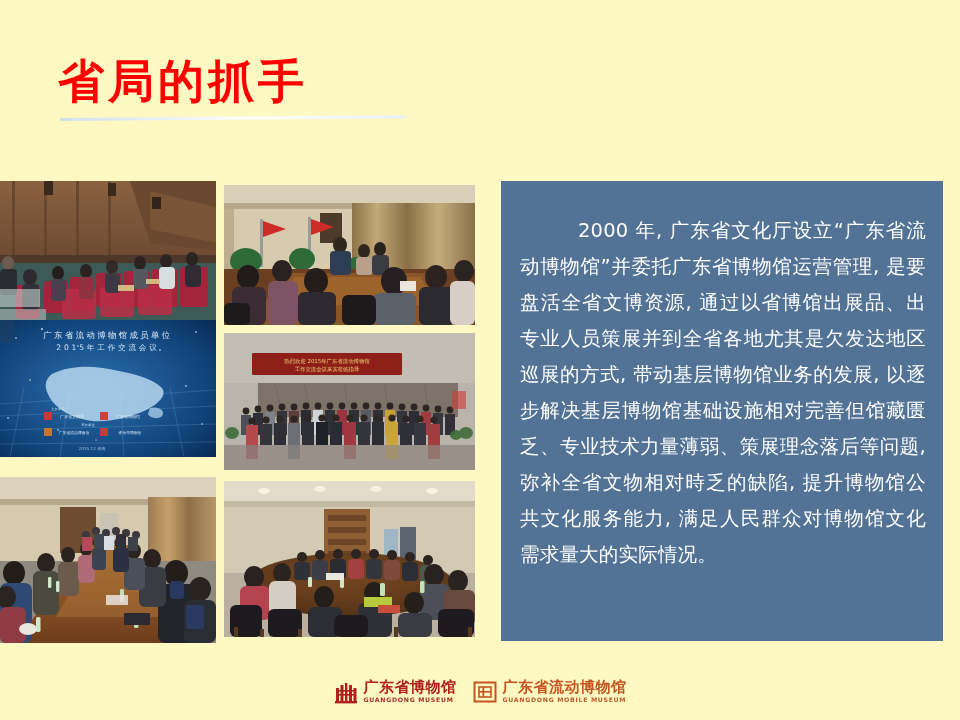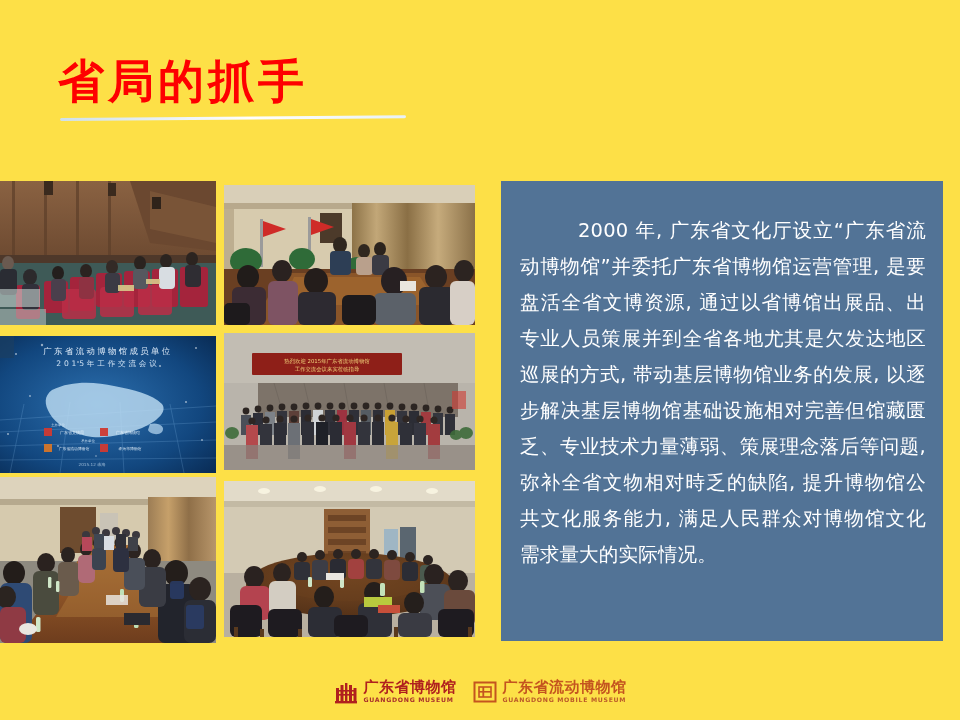--- a/index.html
+++ b/index.html
@@ -3,21 +3,21 @@
 <meta charset="utf-8">
 <title>省局的抓手</title>
 <style>
   html,body{margin:0;padding:0;}
   body{
     width:960px;height:720px;overflow:hidden;
     background:#1d4e71;
     font-family:"DejaVu Sans","Liberation Sans",sans-serif;
     position:relative;
   }
-  .slide{position:absolute;inset:0;background:#fde047;}
+  .slide{position:absolute;inset:0;background:#fef9c3;}
 
   
   .title{
     position:absolute;left:58px;top:56px;
     font-size:46px;font-weight:bold;color:#fe0000;
     letter-spacing:4px;line-height:1.1;
     font-family:"DejaVu Sans","Liberation Sans",sans-serif;
     white-space:nowrap;
   }
   .title-rule{
@@ -34,21 +34,21 @@
   .photo{
     position:absolute;overflow:hidden;background:#223;
   }
   .ph-r1{top:0;height:144px;}
   .ph-r2{top:152px;height:136px;}
   .ph-r3{top:296px;height:166px;}
   .ph-c1{left:0;width:216px;}
   .ph-c2{left:224px;width:250px;}
   .ph-r1.ph-c1{left:0;width:216px;top:0;height:144px;}
   .ph-r1.ph-c2{left:224px;width:251px;top:4px;height:140px;}
-  .ph-r2.ph-c1{left:0;width:216px;top:155px;height:137px;}
+  .ph-r2.ph-c1{left:0;width:216px;top:139px;height:137px;}
   .ph-r2.ph-c2{left:224px;width:251px;top:152px;height:137px;}
   .ph-r3.ph-c1{left:0;width:216px;top:296px;height:166px;}
   .ph-r3.ph-c2{left:224px;width:251px;top:300px;height:156px;}
   .photo svg{display:block;width:100%;height:100%;}
 
   
   .text-panel{
     position:absolute;left:501px;top:181px;width:442px;height:460px;
     background:#527396;
   }

